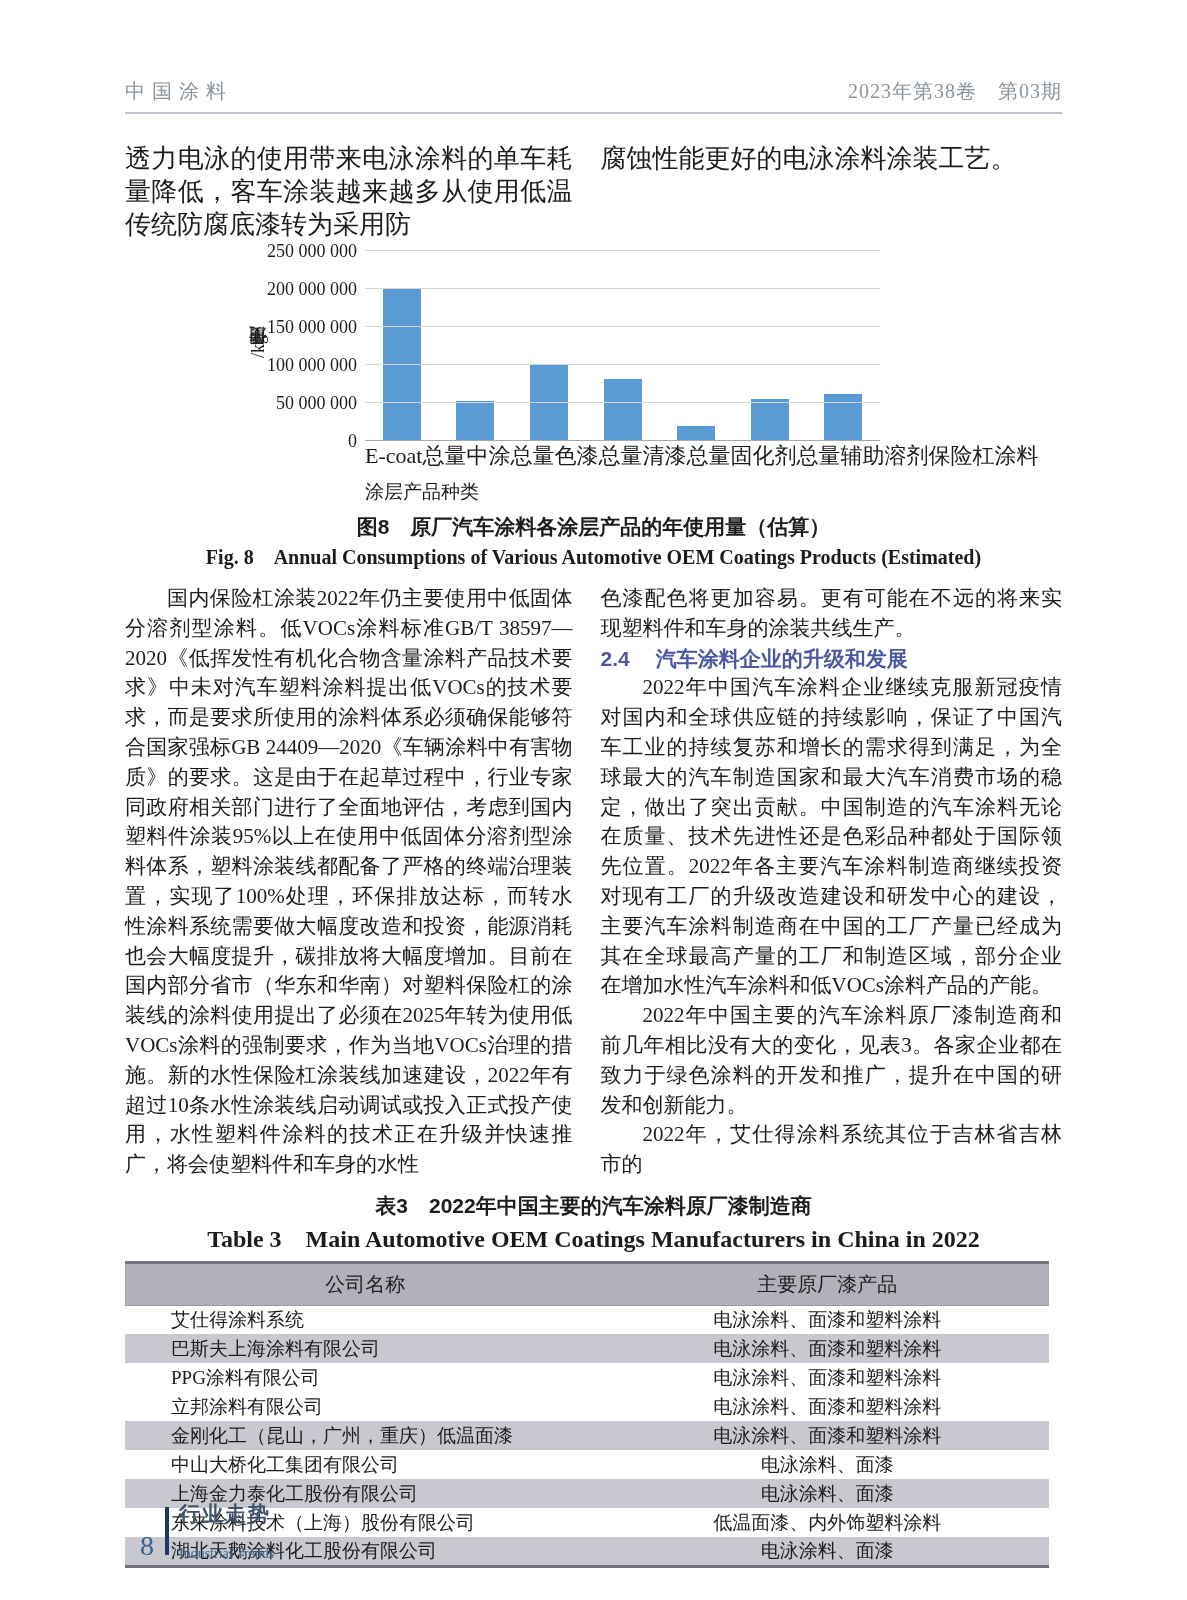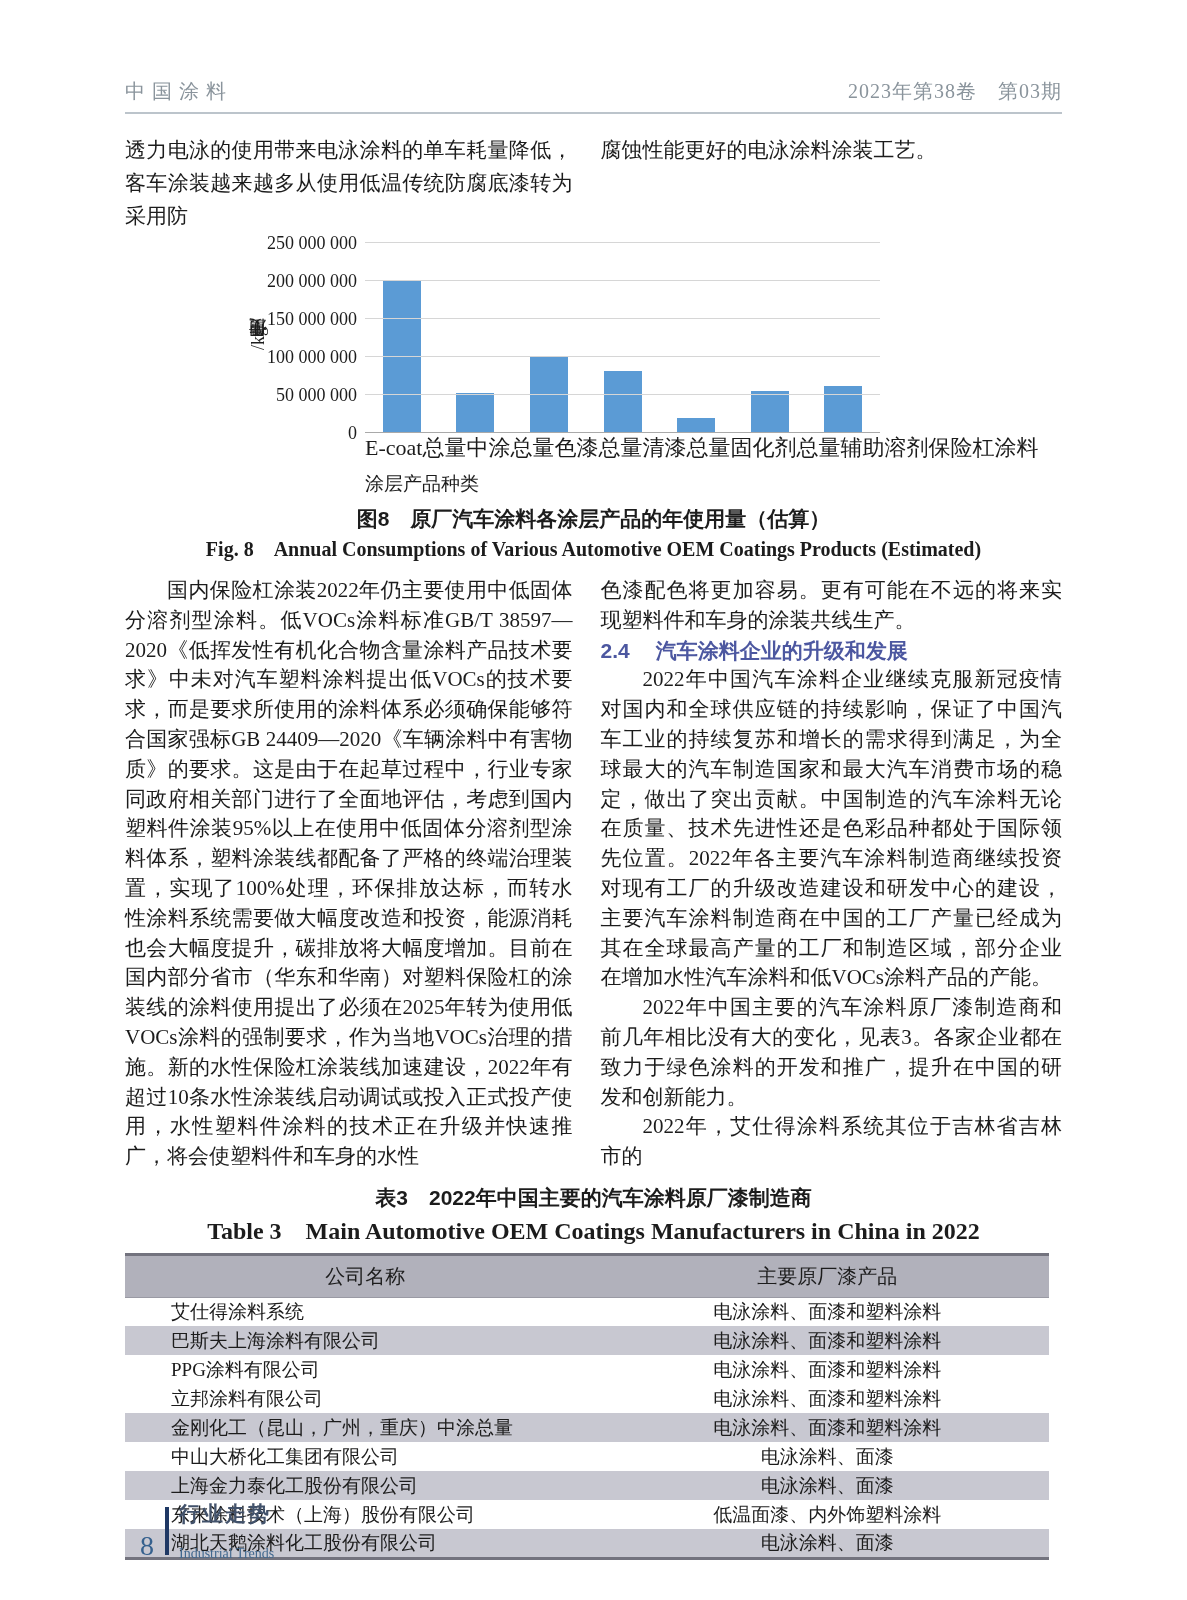--- a/index.html
+++ b/index.html
@@ -15,21 +15,21 @@
   .runhead { display:flex; justify-content:space-between; align-items:flex-start;
     color:#8a949c; font-size:20px; }
   .runhead .jname { letter-spacing:7px; }
   .runhead .issue { letter-spacing:1px; }
   .headrule { border:none; border-top:2px solid #bcc4cb; margin-top:7px; }
 
   
   .cols { display:flex; gap:28px; }
   .col-l { width:448px; }
   .col-r { width:462px; }
-  .intro { margin-top:20px; font-size:21px; line-height:33px; text-align:justify; }
+  .intro { margin-top:28px; font-size:26px; line-height:33px; text-align:justify; }
 
   
   .chart-wrap { margin-top:10px; margin-left:120px; width:635px; }
   .chart-main { display:flex; align-items:stretch; height:190px; }
   .ytitle { width:25px; display:flex; align-items:center; justify-content:center;
     writing-mode:vertical-rl; transform:rotate(180deg);
     font-size:18px; color:#1c1c1c; }
   .yticks { position:relative; width:95px; }
   .ytick { position:absolute; right:8px; transform:translateY(50%);
     font-size:18px; white-space:nowrap; color:#1c1c1c; }
@@ -184,21 +184,21 @@
         </tr>
         <tr class="">
           <td class="cname">PPG涂料有限公司</td>
           <td class="cprod">电泳涂料、面漆和塑料涂料</td>
         </tr>
         <tr class="">
           <td class="cname">立邦涂料有限公司</td>
           <td class="cprod">电泳涂料、面漆和塑料涂料</td>
         </tr>
         <tr class="alt">
-          <td class="cname">金刚化工（昆山，广州，重庆）中涂总量</td>
+          <td class="cname">金刚化工（昆山，广州，重庆）低温面漆</td>
           <td class="cprod">电泳涂料、面漆和塑料涂料</td>
         </tr>
         <tr class="">
           <td class="cname">中山大桥化工集团有限公司</td>
           <td class="cprod">电泳涂料、面漆</td>
         </tr>
         <tr class="alt">
           <td class="cname">上海金力泰化工股份有限公司</td>
           <td class="cprod">电泳涂料、面漆</td>
         </tr>

